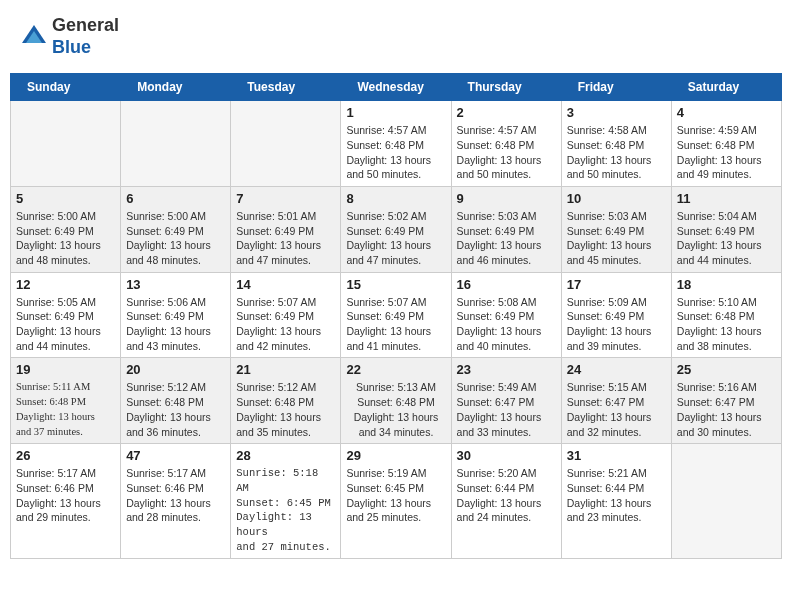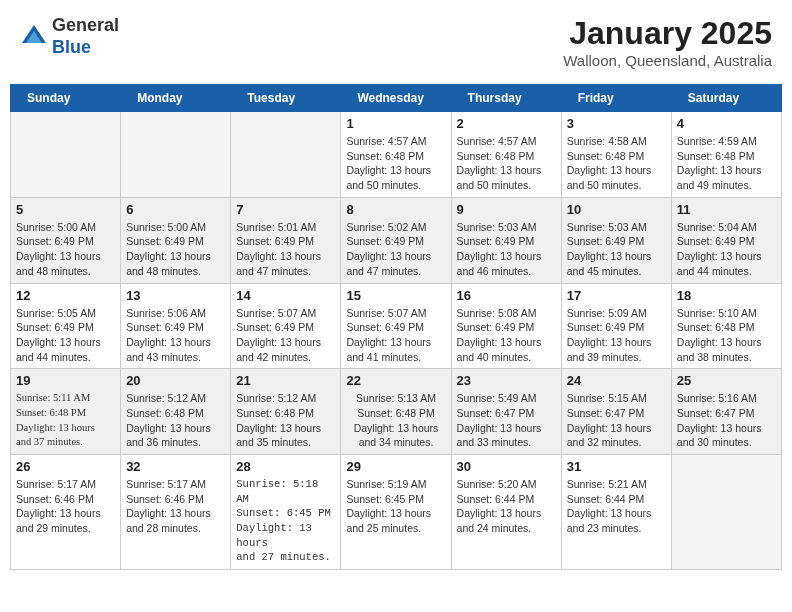--- a/index.html
+++ b/index.html
@@ -5,21 +5,20 @@
     * { box-sizing: border-box; margin: 0; padding: 0; }
     body {
       font-family: Arial, sans-serif;
       background: #fff;
       width: 792px;
       min-height: 612px;
       padding: 10px;
     }
     .header {
       display: flex;
-      justify-content: space-between;
       align-items: flex-start;
       margin-bottom: 10px;
       padding: 5px 10px;
     }
     .logo {
       display: flex;
       align-items: center;
       gap: 4px;
     }
     .logo-text {
@@ -93,24 +92,20 @@
   <div class="logo">
     <svg class="logo-icon" viewBox="0 0 28 28">
       <polygon points="14,2 26,20 2,20" fill="#1a5fa8"></polygon>
       <polygon points="14,8 22,20 6,20" fill="#4a9fd4"></polygon>
     </svg>
     <div class="logo-text">
       <span class="logo-general">General</span><br>
       <span class="logo-blue">Blue</span>
     </div>
   </div>
-  <div class="title-block">
-    <div class="month-title">January 2025</div>
-    <div class="location-title">Walloon, Queensland, Australia</div>
-  </div>
 </div>
 
 <table class="calendar">
   <thead>
     <tr id="weekday-header">
     <th>Sunday</th>
         <th>Monday</th>
         <th>Tuesday</th>
         <th>Wednesday</th>
         <th>Thursday</th>
@@ -307,21 +302,21 @@
       </tr>
       <tr>
         <td>
           <div class="day-number">26</div>
           <div class="day-info" style="white-space: pre-line;">Sunrise: 5:17 AM
 Sunset: 6:46 PM
 Daylight: 13 hours
 and 29 minutes.</div>
         </td>
         <td>
-          <div class="day-number">32</div>
+          <div class="day-number">47</div>
           <div class="day-info" style="white-space: pre-line;">Sunrise: 5:17 AM
 Sunset: 6:46 PM
 Daylight: 13 hours
 and 28 minutes.</div>
         </td>
         <td>
           <div class="day-number">28</div>
           <div class="day-info" style="white-space: pre-line; font-family: Liberation Mono, monospace;">Sunrise: 5:18 AM
 Sunset: 6:45 PM
 Daylight: 13 hours

